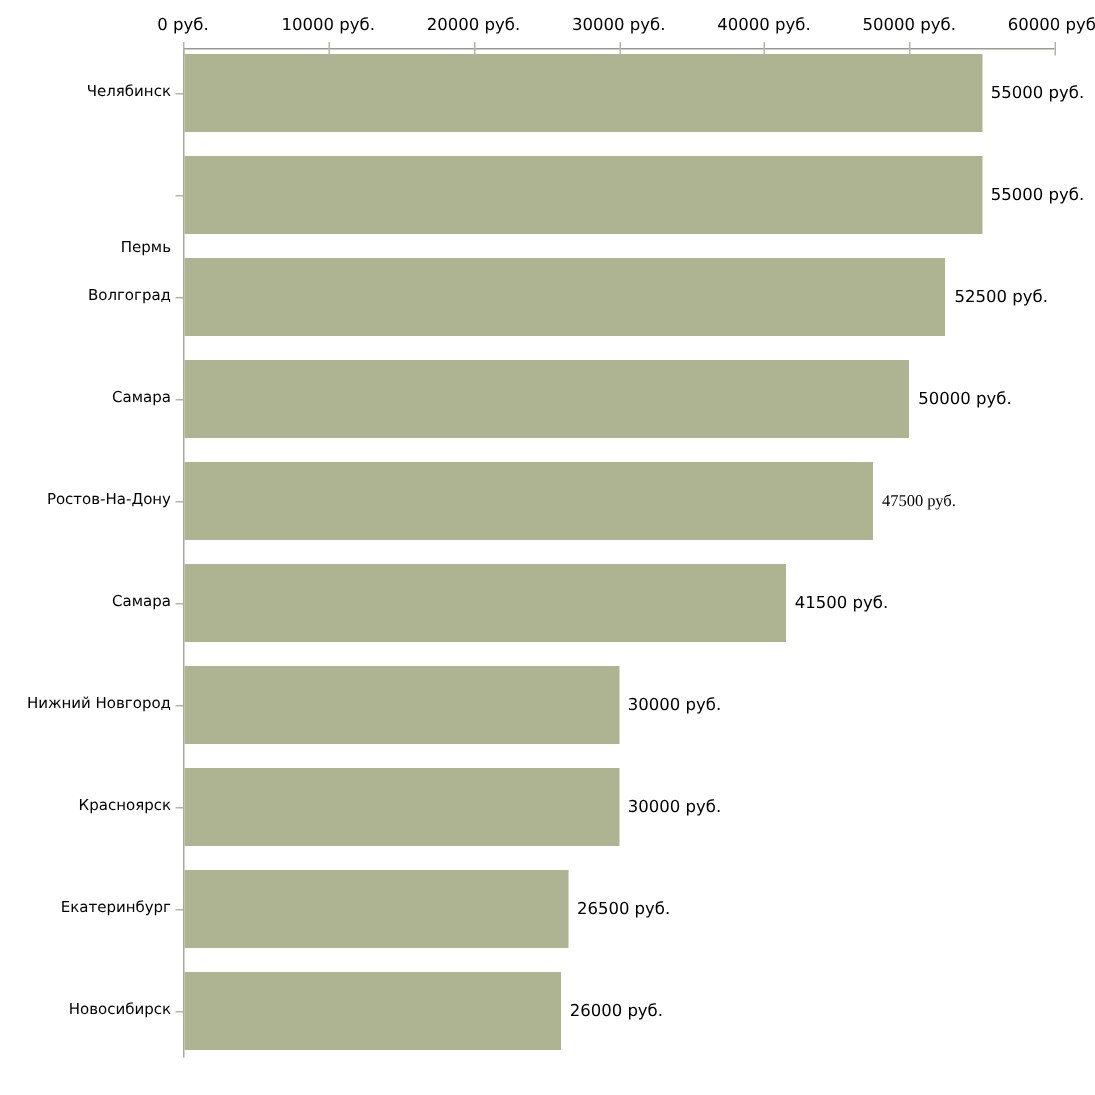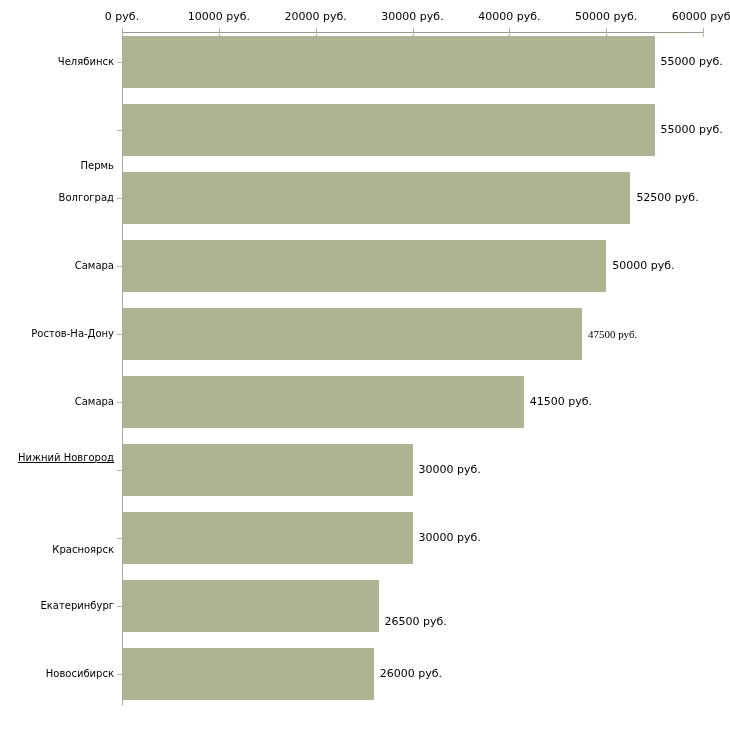--- a/index.html
+++ b/index.html
@@ -153,35 +153,35 @@
       <div class="val-label" style="left: 587.958px; top: 328px; font-family: Liberation Serif, serif;">47500 руб.</div>
       <div class="bar-row" style="top: 376px; height: 52px;">
         <div class="bar" style="width: 400.858px; background: rgb(174, 179, 146);"></div>
       </div>
       <div class="cat-label" style="top: 396px;">Самара</div>
       <div class="y-tick" style="top: 402px;"></div>
       <div class="val-label" style="left: 529.858px; top: 396px;">41500 руб.</div>
       <div class="bar-row" style="top: 444px; height: 52px;">
         <div class="bar" style="width: 289.5px; background: rgb(174, 179, 146);"></div>
       </div>
-      <div class="cat-label" style="top: 452px; text-decoration: underline;">Нижний Новгород</div>
+      <div class="cat-label" style="top: 464px;">Нижний Новгород</div>
       <div class="y-tick" style="top: 470px;"></div>
       <div class="val-label" style="left: 418.5px; top: 464px;">30000 руб.</div>
       <div class="bar-row" style="top: 512px; height: 52px;">
         <div class="bar" style="width: 289.5px; background: rgb(174, 179, 146);"></div>
       </div>
-      <div class="cat-label" style="top: 544px;">Красноярск</div>
+      <div class="cat-label" style="top: 532px;">Красноярск</div>
       <div class="y-tick" style="top: 538px;"></div>
       <div class="val-label" style="left: 418.5px; top: 532px;">30000 руб.</div>
       <div class="bar-row" style="top: 580px; height: 52px;">
         <div class="bar" style="width: 255.608px; background: rgb(174, 179, 146);"></div>
       </div>
       <div class="cat-label" style="top: 600px; margin-left: 28px;">Екатеринбург</div>
       <div class="y-tick" style="top: 606px;"></div>
-      <div class="val-label" style="left: 384.608px; top: 616px;">26500 руб.</div>
+      <div class="val-label" style="left: 384.608px; top: 600px;">26500 руб.</div>
       <div class="bar-row" style="top: 648px; height: 52px;">
         <div class="bar" style="width: 250.767px; background: rgb(174, 179, 146);"></div>
       </div>
       <div class="cat-label" style="top: 668px;">Новосибирск</div>
       <div class="y-tick" style="top: 674px;"></div>
       <div class="val-label" style="left: 379.767px; top: 668px;">26000 руб.</div>
     </div>
 
 </div>
 

